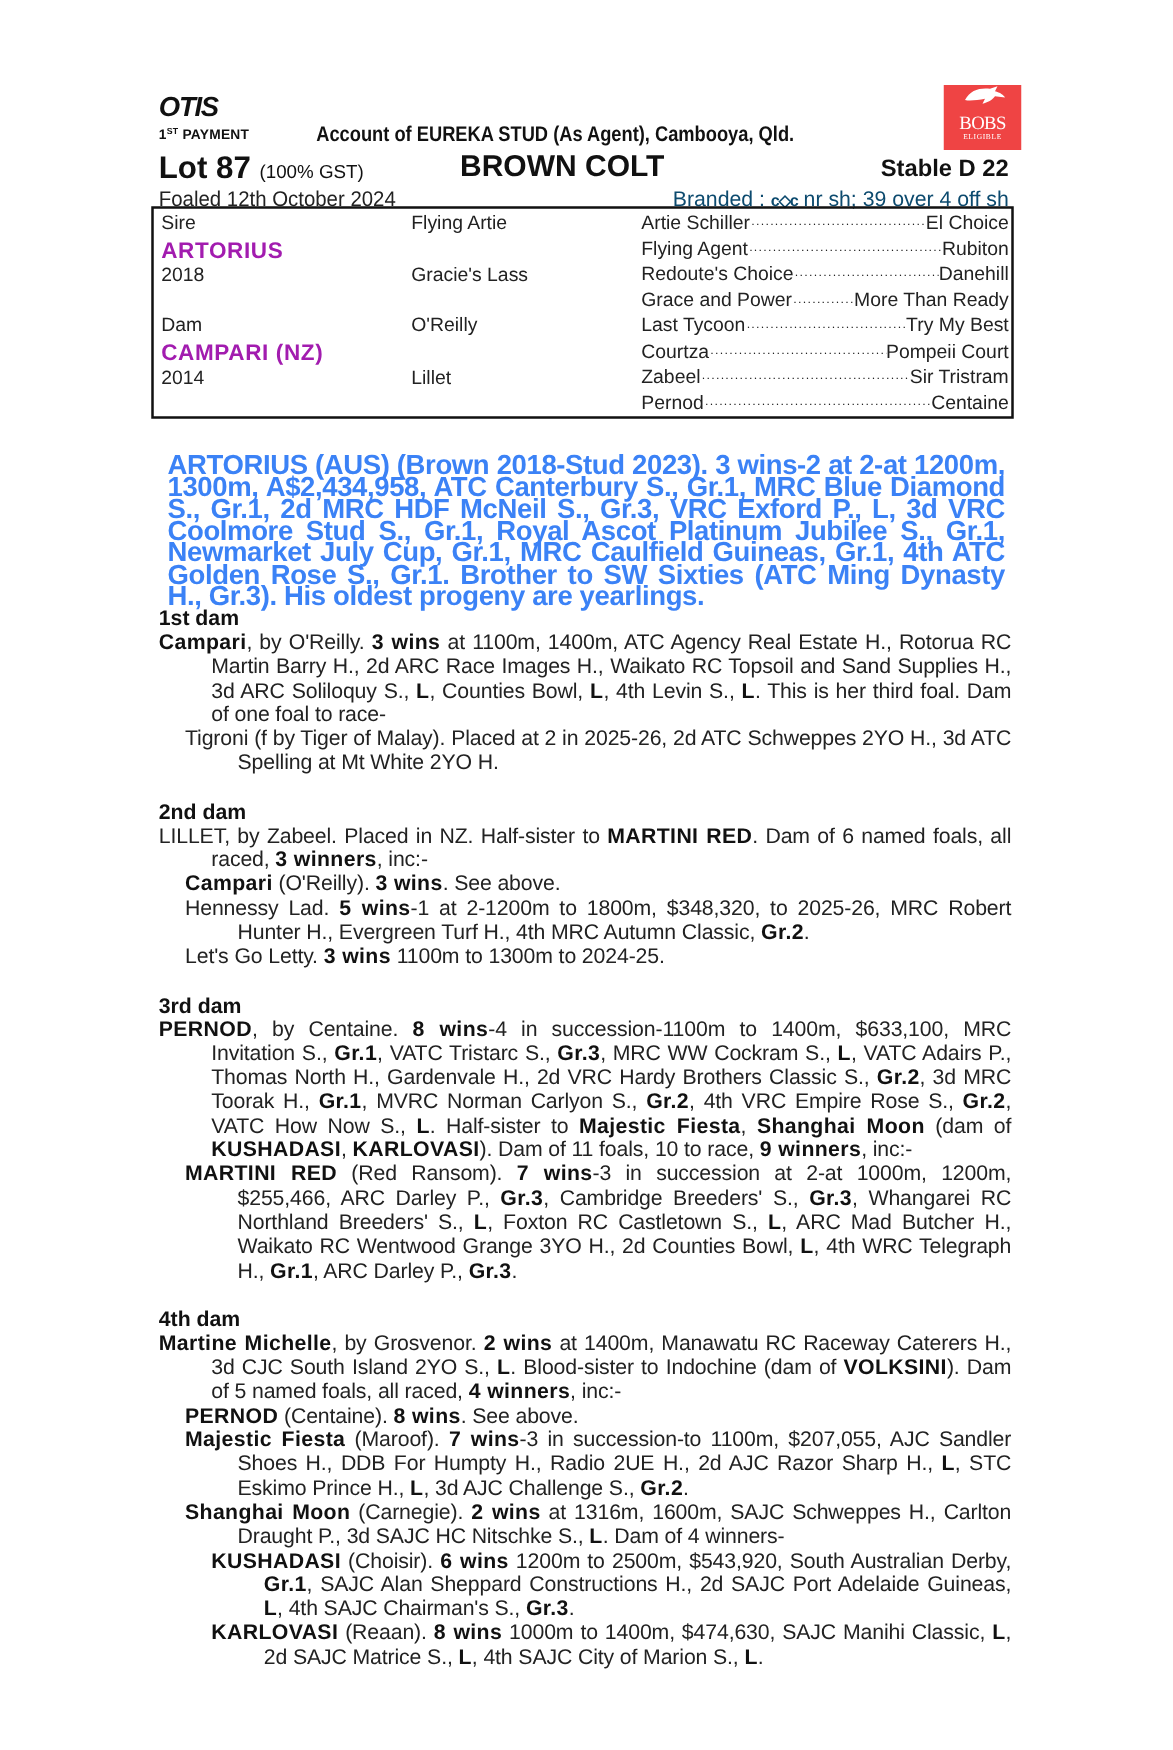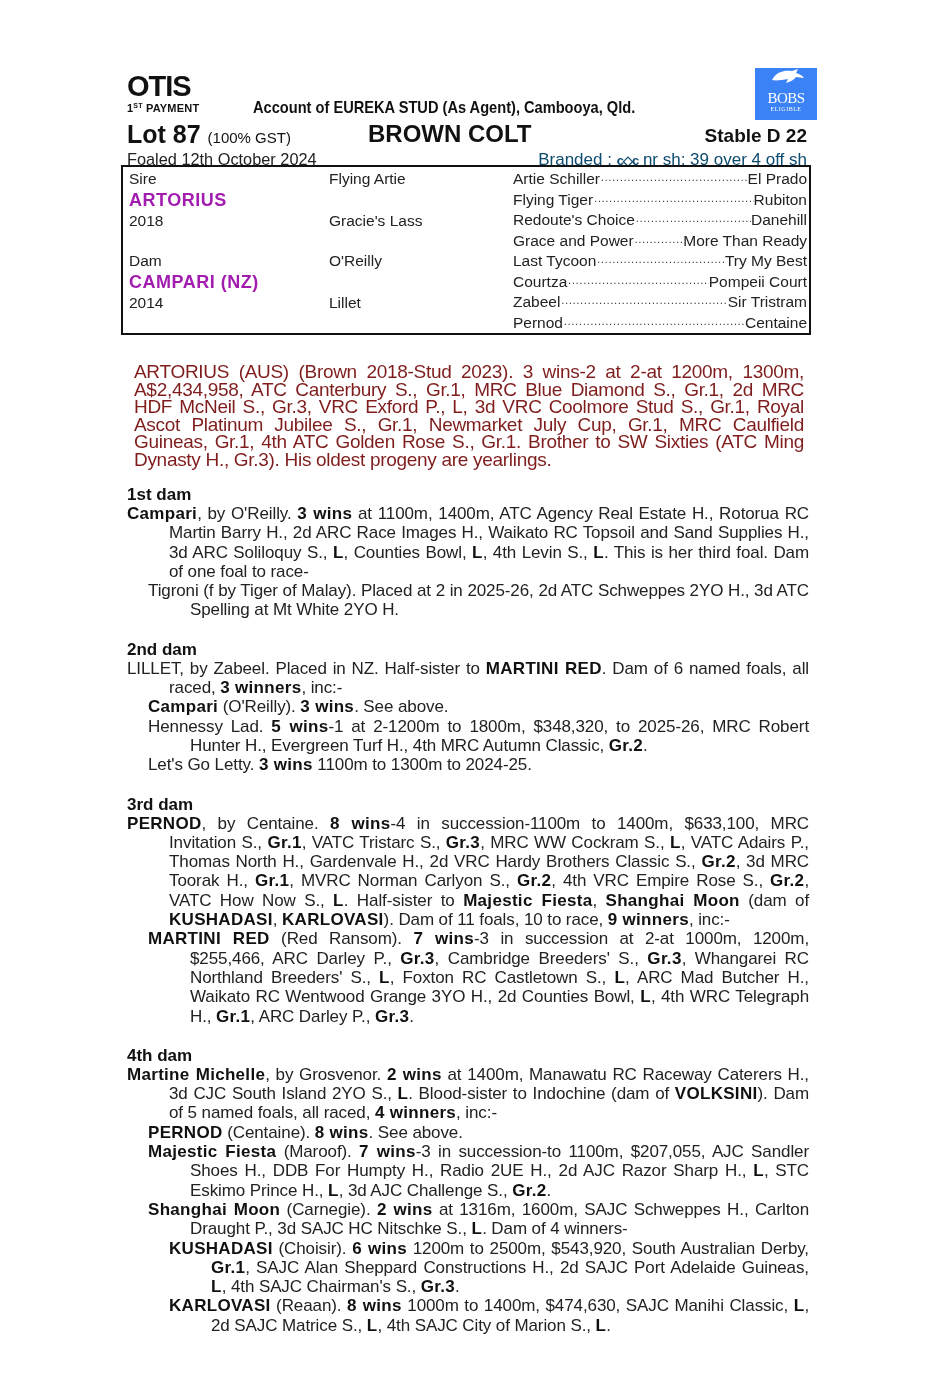--- a/index.html
+++ b/index.html
@@ -2,25 +2,25 @@
 <html><head>
   <meta charset="utf-8">
   <style>
     html, body { margin: 0; padding: 0; background: #ffffff; }
     body { width: 938px; height: 1400px; position: relative; color: #111; font-family: "Liberation Sans", sans-serif; overflow: hidden; }
     .page { position: absolute; left: 127px; top: 70px; width: 682px; }
 
     
     .hdr { position: relative; height: 48px; }
     .otis { position: absolute; left: 0; top: 2px; width: 90px; }
-    .otis-logo { font-family: "Liberation Sans", sans-serif; font-weight: 900; font-size: 29px; letter-spacing: -1px; line-height: 28px; color: #111; }
+    .otis-logo { font-family: "Liberation Sans", sans-serif; font-weight: 900; font-size: 22px; font-style: italic; letter-spacing: -1px; line-height: 28px; color: #111; }
     .otis-sub { font-size: 11px; font-weight: 700; line-height: 12px; letter-spacing: 0.2px; }
     .otis-sub sup { font-size: 7px; vertical-align: 4px; }
     .account { position: absolute; left: 126px; top: 28px; font-family: "Liberation Sans", sans-serif; font-weight: 700; font-size: 17px; transform: scaleX(0.86); transform-origin: left; white-space: nowrap; }
-    .bobs { position: absolute; left: 628px; top: -2px; width: 62px; height: 52px; background: #3b82f6; color: #fff; text-align: center; }
+    .bobs { position: absolute; left: 628px; top: -2px; width: 62px; height: 52px; background: #ef4444; color: #fff; text-align: center; }
     .bobs .horse { font-size: 16px; line-height: 20px; }
     .bobs .bname { font-family: "Liberation Serif", serif; font-size: 15px; line-height: 14px; letter-spacing: -0.5px; }
     .bobs .belig { font-family: "Liberation Serif", serif; font-size: 6px; line-height: 9px; letter-spacing: 0.5px; }
 
     .row2 { position: relative; height: 28px; margin-top: 2px; }
     .lot { position: absolute; left: 0; top: 0; font-weight: 700; font-size: 25px; line-height: 28px; }
     .gst { font-weight: 400; font-size: 15px; }
     .colt { position: absolute; left: 241px; top: 0; font-weight: 700; font-size: 24px; line-height: 28px; }
     .stable { position: absolute; right: 2px; top: 4px; font-weight: 700; font-size: 19px; line-height: 24px; }
 
@@ -35,21 +35,21 @@
     .ped .c2 { position: absolute; left: 206px; }
     .ped .c3 { position: absolute; left: 390px; width: 294px; }
     .pcell { font-size: 15.5px; color: #222; line-height: 20px; white-space: nowrap; }
     .pbig { font-size: 18px; font-weight: 900; line-height: 22px; color: #a21caf; letter-spacing: 0.5px; }
     .gp { display: flex; font-size: 15.5px; color: #222; line-height: 20.5px; height: 20.5px; }
     .gp .l { white-space: nowrap; }
     .gp .dots { flex: 1; overflow: hidden; white-space: nowrap; font-size: 10px; letter-spacing: 1px; padding: 0 1px; line-height: 18px; }
     .gp .r { white-space: nowrap; }
 
     
-    .sire-sum { position: absolute; left: 7px; top: 293px; width: 670px; font-weight: 400; font-size: 19px; line-height: 17.5px; text-align: justify; letter-spacing: -0.3px; color: #7f1d1d; }
+    .sire-sum { position: absolute; left: 7px; top: 293px; width: 670px; font-weight: 700; font-size: 22px; line-height: 17.5px; text-align: justify; letter-spacing: -0.3px; color: #3b82f6; }
 
     
     .sections { position: absolute; left: 0; top: 415px; width: 682px; }
     .sec { margin-bottom: 20px; }
     .sec-h { font-weight: 900; font-size: 17px; line-height: 19px; }
     .p { font-size: 17px; line-height: 19.3px; text-align: justify; color: #222; letter-spacing: -0.1px; }
     .p b { font-weight: 900; color: #111; letter-spacing: 0.3px; }
     .lvl0 { padding-left: 42px; text-indent: -42px; }
     .lvl1 { padding-left: 63px; text-indent: -42px; }
     .lvl2 { padding-left: 84px; text-indent: -42px; }
@@ -99,24 +99,24 @@
       <div class="pcell">2014</div>
     </div>
     <div class="c2 pcell" style="top:2px">Flying Artie</div>
     <div class="c2 pcell" style="top:44px">Gracie's Lass</div>
     <div class="c2 pcell" style="top:84px">O'Reilly</div>
     <div class="c2 pcell" style="top:126px">Lillet</div>
     <div class="c3" style="top:2px">
       <div class="gp">
           <span class="l">Artie Schiller</span>
           <span class="dots">..................................................................</span>
-          <span class="r">El Prado</span>
+          <span class="r">El Choice</span>
         </div>
       <div class="gp">
-          <span class="l">Flying Tiger</span>
+          <span class="l">Flying Agent</span>
           <span class="dots">..................................................................</span>
           <span class="r">Rubiton</span>
         </div>
       <div class="gp">
           <span class="l">Redoute's Choice</span>
           <span class="dots">..................................................................</span>
           <span class="r">Danehill</span>
         </div>
       <div class="gp">
           <span class="l">Grace and Power</span>

